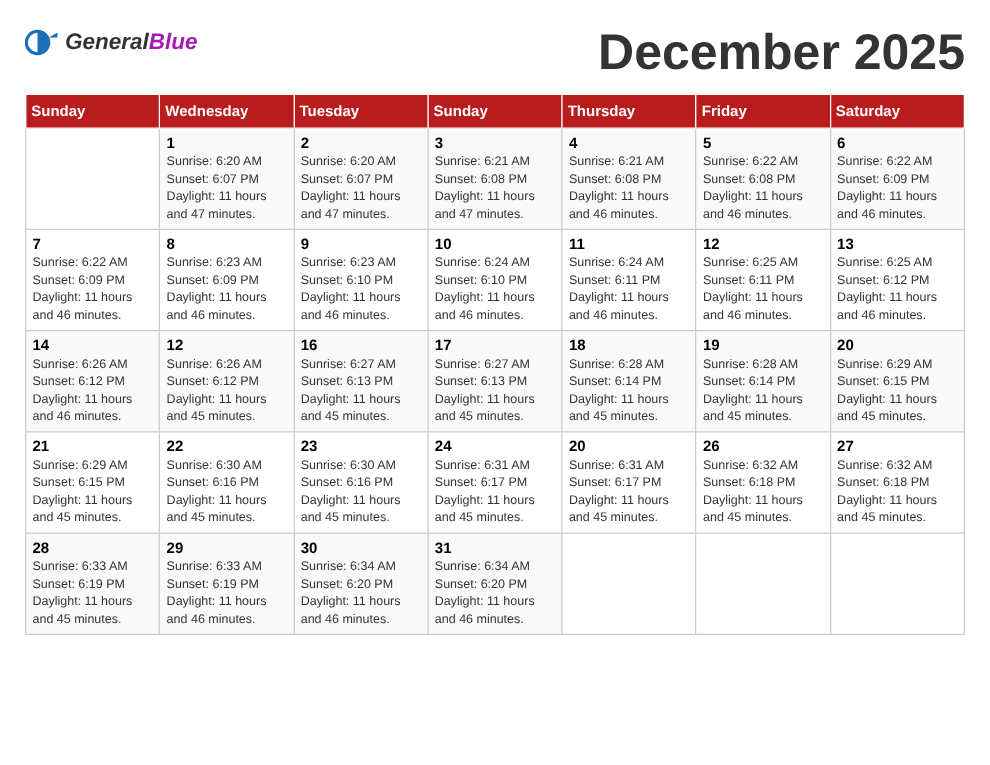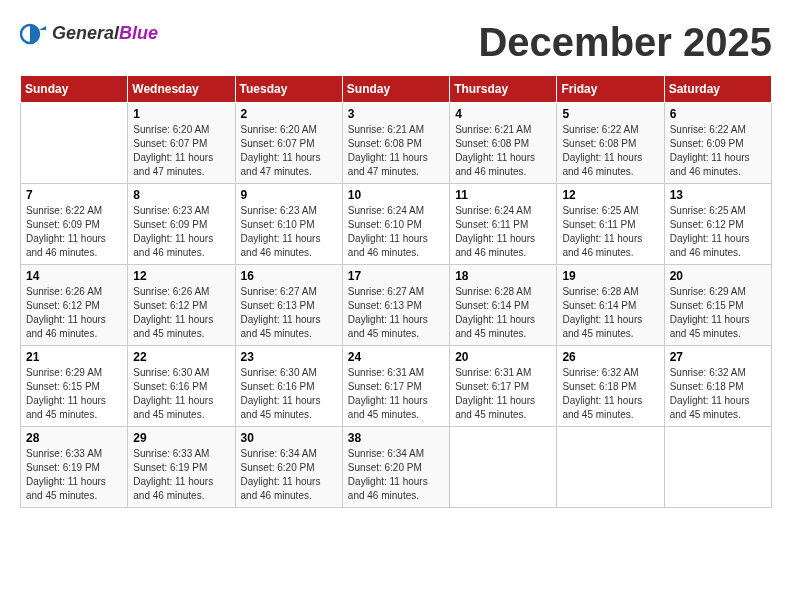--- a/index.html
+++ b/index.html
@@ -249,21 +249,21 @@
         </td>
         <td>
           <span class="day-number">29</span>
           <div class="day-info">Sunrise: 6:33 AM<br>Sunset: 6:19 PM<br>Daylight: 11 hours and 46 minutes.</div>
         </td>
         <td>
           <span class="day-number">30</span>
           <div class="day-info">Sunrise: 6:34 AM<br>Sunset: 6:20 PM<br>Daylight: 11 hours and 46 minutes.</div>
         </td>
         <td>
-          <span class="day-number">38</span>
+          <span class="day-number">31</span>
           <div class="day-info">Sunrise: 6:34 AM<br>Sunset: 6:20 PM<br>Daylight: 11 hours and 46 minutes.</div>
         </td>
         <td class="empty-cell"></td>
         <td class="empty-cell"></td>
         <td class="empty-cell"></td>
       </tr>
     </tbody>
 </table>
 
 </body></html>

